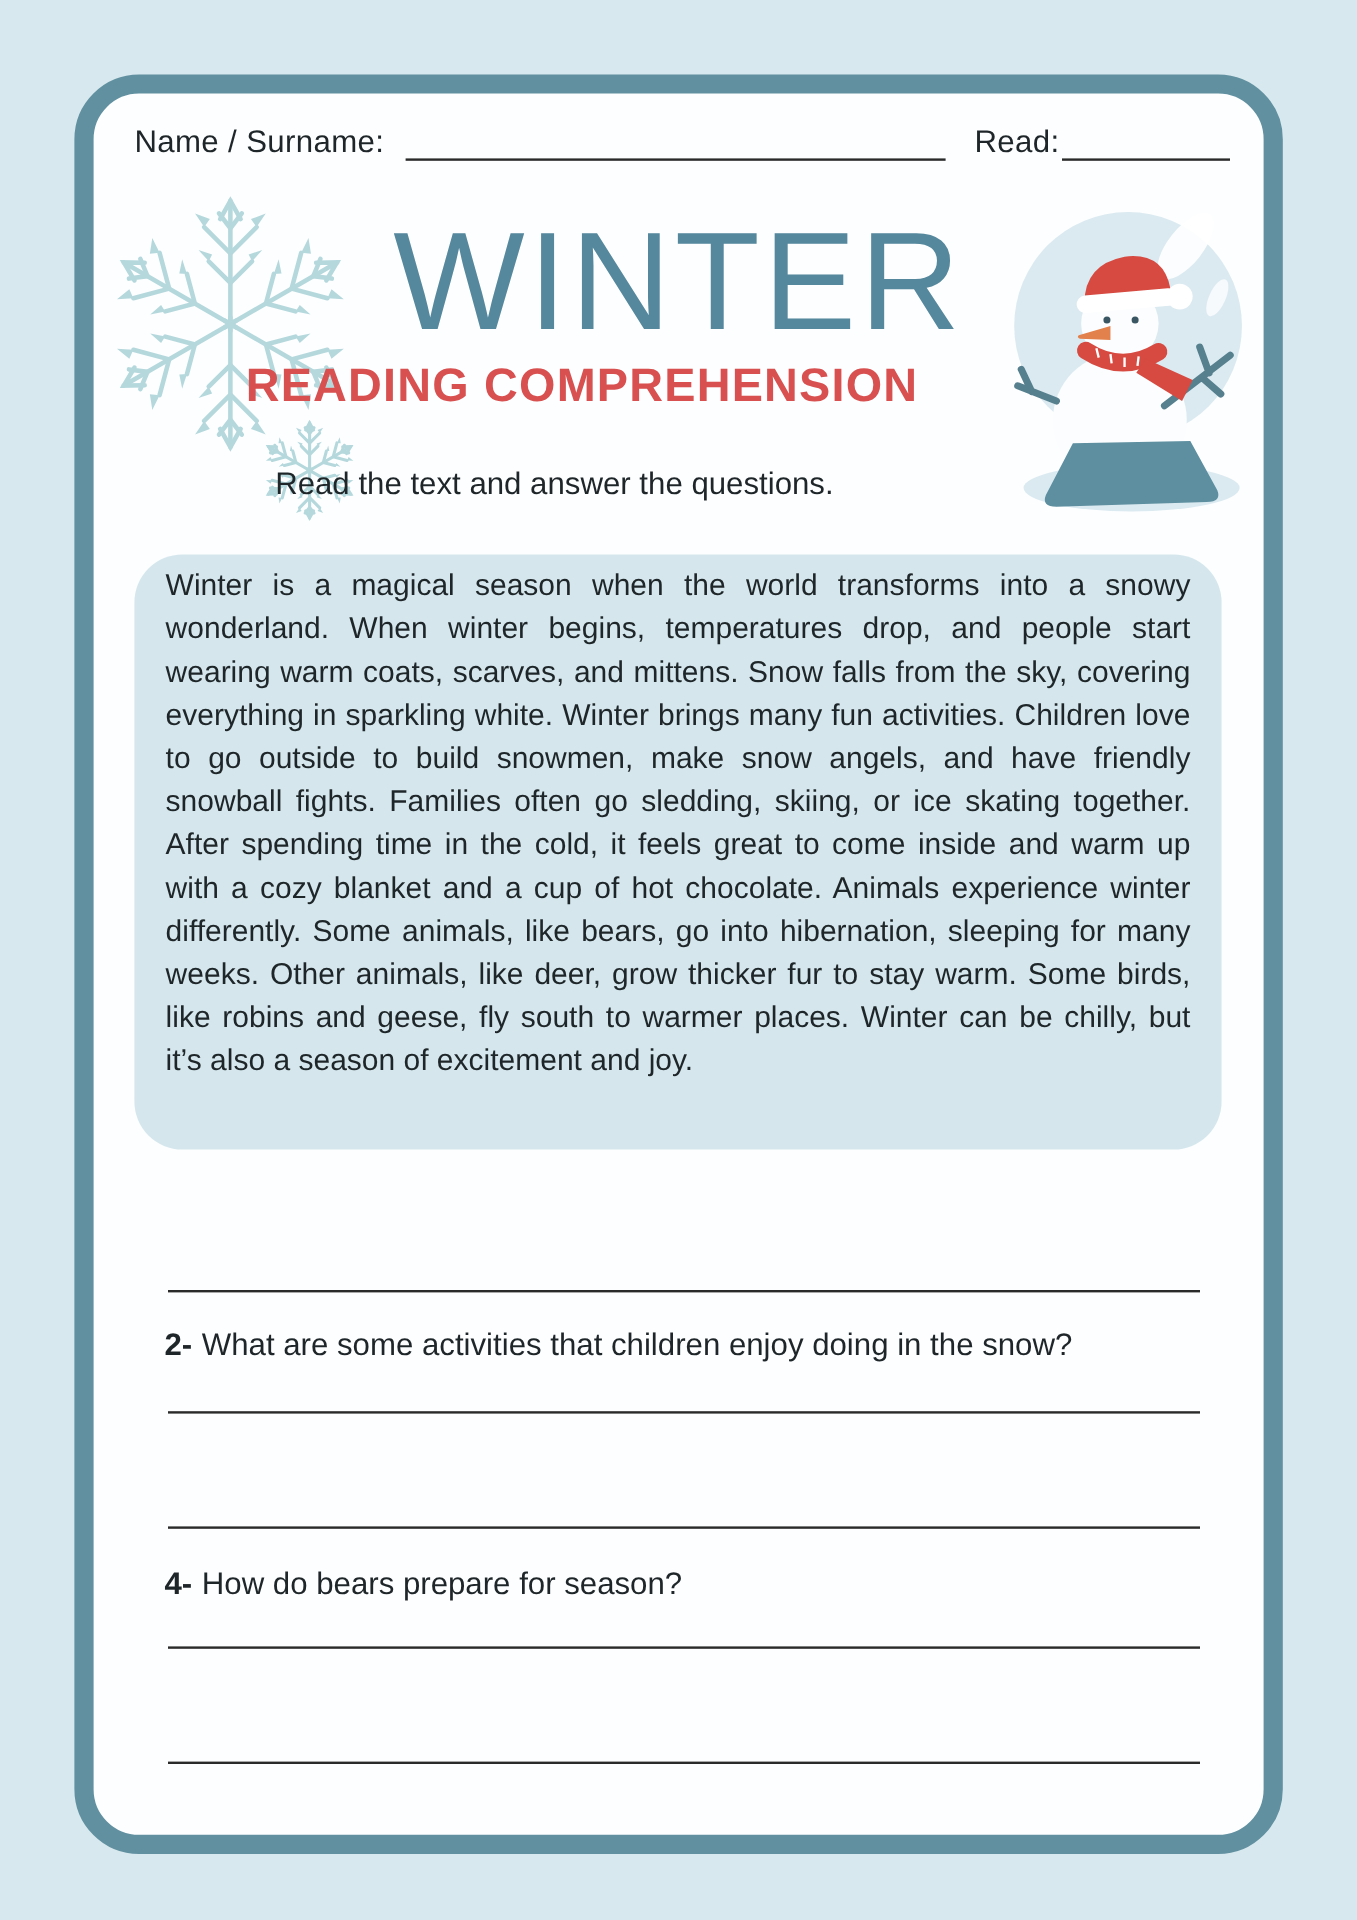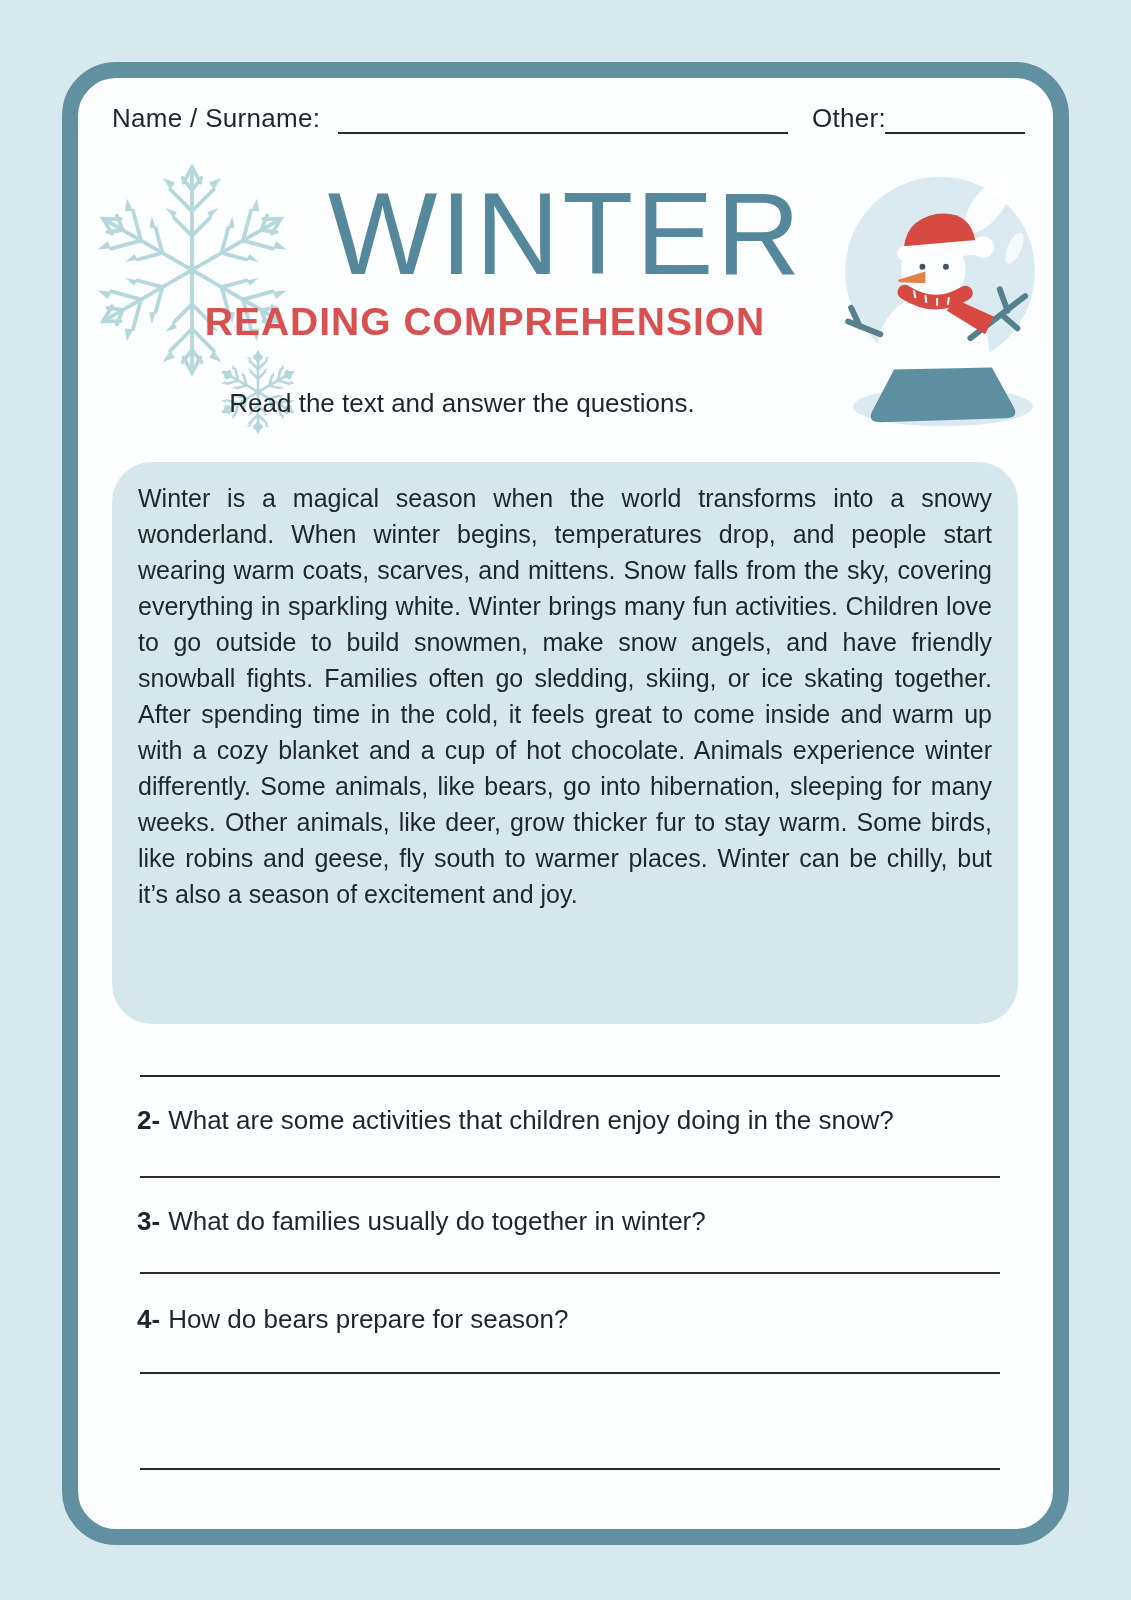--- a/index.html
+++ b/index.html
@@ -15,39 +15,39 @@
   .card{position:absolute;left:62px;top:62px;width:1007px;height:1483px;
         background:var(--card-bg);border:16px solid var(--border-teal);border-radius:54px;}
   .hdr-label{position:absolute;font-size:26px;color:var(--ink);letter-spacing:.3px;}
   .fill-line{position:absolute;border-bottom:2px solid var(--line-dark);height:2px;}
   .title{position:absolute;left:0;top:176px;width:1131px;text-align:center;
          font-size:116px;font-weight:normal;color:var(--title-teal);letter-spacing:3px;line-height:1;}
   .subtitle{position:absolute;left:0;top:300px;width:970px;text-align:center;
             font-size:39px;font-weight:bold;color:var(--accent-red);letter-spacing:1px;}
   .instruction{position:absolute;left:0;top:388px;width:924px;text-align:center;
                font-size:26px;color:var(--ink);}
-  .passage-box{position:absolute;left:112px;top:462px;width:906px;height:562px;
-               background:var(--box-blue);border-radius:40px;padding:18px 26px;overflow:hidden;}
+  .passage-box{position:absolute;left:112px;top:462px;width:906px;height:496px;
+               background:var(--box-blue);border-radius:40px;padding:8px 26px;overflow:hidden;}
   .passage{font-size:25px;line-height:36px;color:var(--ink);text-align:justify;}
   .question{position:absolute;left:137px;width:880px;font-size:26px;color:var(--ink);}
   .qnum{font-weight:bold;margin-right:8px;}
   .q-line{left:140px;width:860px;}
   .flake{stroke:var(--flake-blue);fill:none;stroke-linecap:round;}
   .flake-leaf{fill:var(--flake-blue);}
   svg{display:block;}
 </style>
 </head>
 <body>
 
 <div class="page">
   <div class="card"></div>
 
   <div class="hdr-label" style="left:112px;top:103px;">Name / Surname:</div>
   <div class="fill-line" style="left:338px;top:132px;width:450px;"></div>
-  <div class="hdr-label" style="left:812px;top:103px;">Other:</div>
+  <div class="hdr-label" style="left:812px;top:103px;">Read:</div>
   <div class="fill-line" style="left:885px;top:132px;width:140px;"></div>
 
   <svg style="position:absolute;left:78px;top:156px;" width="228" height="228" viewBox="-120 -120 240 240">
     <defs>
       <g id="arm">
         <line x1="0" y1="6" x2="0" y2="-108"></line>
         <path d="M-9,-92 L0,-108 L9,-92"></path>
         <path d="M0,-62 L-23,-85 M0,-62 L23,-85"></path>
         <path d="M0,-36 L-19,-55 M0,-36 L19,-55"></path>
         <path d="M0,-84 L-10,-97 M0,-84 L10,-97"></path>
@@ -107,23 +107,20 @@
     <div class="passage">Winter is a magical season when the world transforms into a snowy wonderland. When winter begins, temperatures drop, and people start wearing warm coats, scarves, and mittens. Snow falls from the sky, covering everything in sparkling white. Winter brings many fun activities. Children love to go outside to build snowmen, make snow angels, and have friendly snowball fights. Families often go sledding, skiing, or ice skating together. After spending time in the cold, it feels great to come inside and warm up with a cozy blanket and a cup of hot chocolate. Animals experience winter differently. Some animals, like bears, go into hibernation, sleeping for many weeks. Other animals, like deer, grow thicker fur to stay warm. Some birds, like robins and geese, fly south to warmer places. Winter can be chilly, but it’s also a season of excitement and joy.</div>
   </div>
 
   <div class="fill-line q-line" style="top:1075px;"></div>
 
   <div class="question" style="top:1105px;">
     <span class="qnum">2-</span><span>What are some activities that children enjoy doing in the snow?</span>
   </div>
   <div class="fill-line q-line" style="top:1176px;"></div>
 
-  <div class="question" style="top:1206px;">
-    <span class="qnum">3-</span><span>What do families usually do together in winter?</span>
-  </div>
   <div class="fill-line q-line" style="top:1272px;"></div>
 
   <div class="question" style="top:1304px;">
     <span class="qnum">4-</span><span>How do bears prepare for season?</span>
   </div>
   <div class="fill-line q-line" style="top:1372px;"></div>
 
   <div class="fill-line q-line" style="top:1468px;"></div>
 </div>
 

